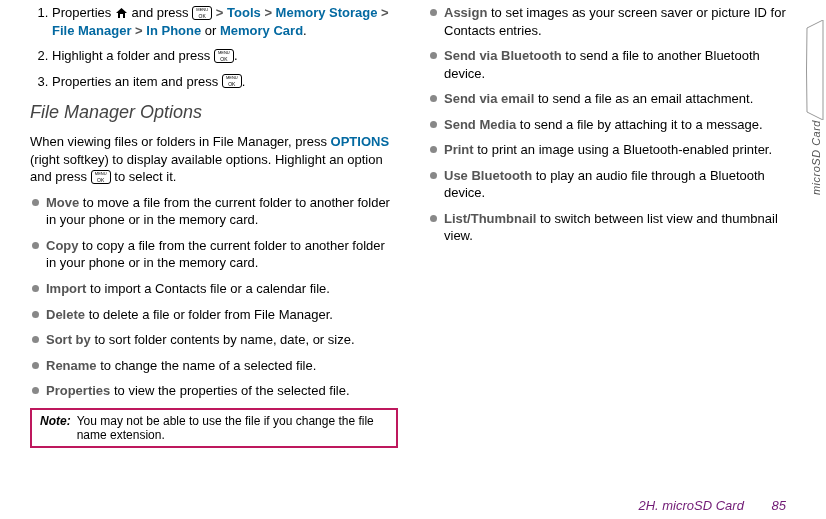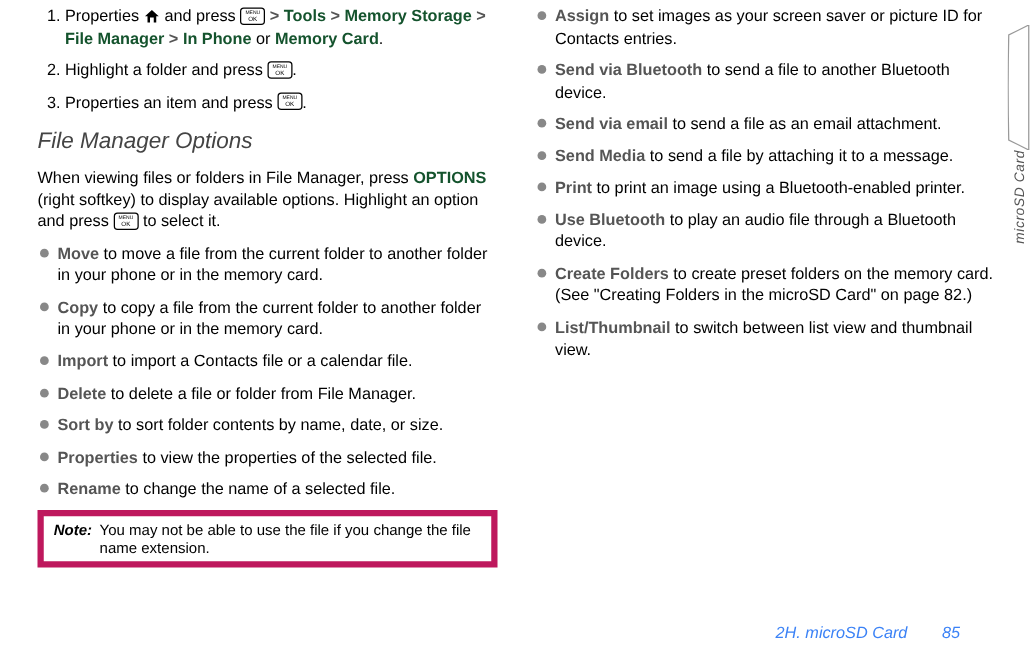--- a/index.html
+++ b/index.html
@@ -62,21 +62,21 @@
   }
   .home-icon {
     display: inline-block;
     width: 13px;
     height: 12px;
     position: relative;
     vertical-align: middle;
     top: -1px;
   }
   .home-icon svg { display:block; }
-  .bold { font-weight: bold; color:#14532d;}
+  .bold { font-weight: bold; color:#0369a1;}
   .gt { font-weight: bold; color:#555; }
   p.intro {
     margin: 0 0 8px 0;
     line-height: 1.35;
   }
   ul.bullets {
     list-style: none;
     padding-left: 0;
     margin: 0;
   }
@@ -92,42 +92,42 @@
     position: absolute;
     left: 2px;
     top: 5px;
     width: 7px;
     height: 7px;
     background: #888;
     border-radius: 50%;
   }
   ul.bullets li .bold { color:#555; }
   .note-box {
-    border: 5px solid #be185d;
+    border: 2px solid #be185d;
     padding: 4px 8px;
     margin: 6px 0 4px 0;
     font-size: 12px;
     break-inside: avoid;
   }
   .note-box .note-label {
     font-style: italic;
     font-weight: bold;
   }
   .note-body-wrap {
     display: flex;
     gap: 6px;
   }
   .note-text { flex: 1; }
   .footer {
     position: absolute;
     bottom: 6px;
-    right: 58px;
+    right: 40px;
     font-style: italic;
     font-size: 13px;
-    color: #3b82f6;
+    color: #701a75;
   }
   .footer .pagenum {
     font-style: italic;
     margin-left: 24px;
   }
   .side-tab {
     position: absolute;
     right: 2px;
     top: 20px;
     width: 18px;
@@ -191,39 +191,38 @@
   <p class="intro">
     <span>When viewing files or folders in File Manager, press </span><span class="bold">OPTIONS</span><span> (right softkey) to display available options. Highlight an option and press </span><span class="menu-icon"></span><span> to select it.</span>
   </p>
 
   <ul class="bullets">
     <li><span class="bold">Move</span><span> to move a file from the current folder to another folder in your phone or in the memory card.</span></li>
     <li><span class="bold">Copy</span><span> to copy a file from the current folder to another folder in your phone or in the memory card.</span></li>
     <li><span class="bold">Import</span><span> to import a Contacts file or a calendar file.</span></li>
     <li><span class="bold">Delete</span><span> to delete a file or folder from File Manager.</span></li>
     <li><span class="bold">Sort by</span><span> to sort folder contents by name, date, or size.</span></li>
+    <li><span class="bold">Rename</span><span> to change the name of a selected file.</span></li>
     <li><span class="bold">Properties</span><span> to view the properties of the selected file.</span></li>
-    <li><span class="bold">Rename</span><span> to change the name of a selected file.</span></li>
   </ul>
 
   <div class="note-box">
     <div class="note-body-wrap">
       <span class="note-label">Note:</span>
       <span class="note-text">You may not be able to use the file if you change the file name extension.</span>
     </div>
   </div>
 
   <ul class="bullets">
     <li><span class="bold">Assign</span><span> to set images as your screen saver or picture ID for Contacts entries.</span></li>
     <li><span class="bold">Send via Bluetooth</span><span> to send a file to another Bluetooth device.</span></li>
     <li><span class="bold">Send via email</span><span> to send a file as an email attachment.</span></li>
     <li><span class="bold">Send Media</span><span> to send a file by attaching it to a message.</span></li>
     <li><span class="bold">Print</span><span> to print an image using a Bluetooth-enabled printer.</span></li>
     <li><span class="bold">Use Bluetooth</span><span> to play an audio file through a Bluetooth device.</span></li>
-    <li><span class="bold">Create Folders</span><span> to create preset folders on the memory card. (See "Creating Folders in the microSD Card" on page 82.)</span></li>
     <li><span class="bold">List/Thumbnail</span><span> to switch between list view and thumbnail view.</span></li>
   </ul>
 
 </div>
 
 <div class="footer">
   <span>2H. microSD Card</span>
   <span class="pagenum">85</span>
 </div>
 

